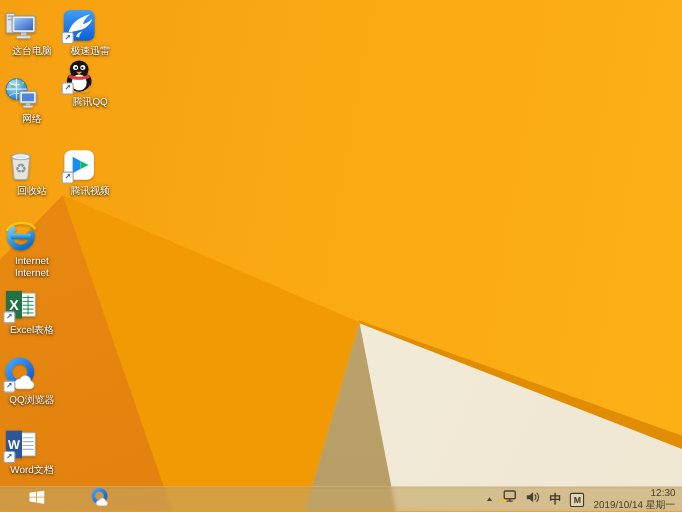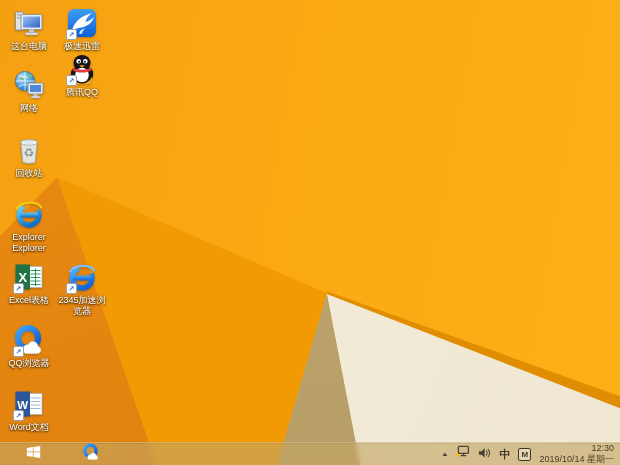--- a/index.html
+++ b/index.html
@@ -12,21 +12,21 @@
   .wp{position:absolute;inset:0;}
   .wp-layer{position:absolute;inset:0;}
   .wp-base{background:linear-gradient(100deg,#f5a011 0%,#faa913 45%,#fcb016 100%);}
   .wp-mid{background:#f29a04;clip-path:polygon(9.2% 38.1%,52.7% 63%,44.7% 100%,25.3% 100%);}
   .wp-wedge{background:linear-gradient(160deg,#ea8c12,#df7f0e);clip-path:polygon(9.2% 38.1%,0% 50.8%,0% 100%,25.3% 100%);}
   .wp-edge{background:#e18d02;clip-path:polygon(52.6% 62.6%,100% 85.2%,100% 88.8%,53.2% 64.9%);}
   .wp-cream{background:linear-gradient(115deg,#f5efdf,#efe7d2);clip-path:polygon(52.7% 63.2%,100% 87.8%,100% 100%,58% 100%);}
   .wp-tan{background:linear-gradient(180deg,#c2a873,#b79d66);clip-path:polygon(52.7% 63.1%,58.1% 100%,44.7% 100%);}
   
   .desktop{position:absolute;left:0;top:0;right:0;bottom:22px;z-index:2;}
-  .dicon{position:absolute;width:52px;display:flex;flex-direction:column;align-items:center;cursor:default;}
+  .dicon{position:absolute;width:52px;display:flex;flex-direction:column;cursor:default;}
   .dicon .art{position:relative;width:32px;height:32px;}
   .dicon .art svg{width:32px;height:32px;display:block;filter:drop-shadow(0 1px 1px rgba(0,0,0,.25));}
   .dlabel{
     margin-top:2px;font-size:9px;line-height:1.2;color:#fff;text-align:center;
     text-shadow:0 1px 2px rgba(0,0,0,.85),0 0 3px rgba(0,0,0,.5);
     max-width:52px;word-break:break-word;
   }
   .sc{
     position:absolute;left:0;bottom:-1px;width:9px;height:9px;background:#fff;
     border:0.5px solid #9aa2ab;border-radius:2px;color:#1b5cd6;font-size:7px;
@@ -151,68 +151,60 @@
       <div class="art">
         <svg viewBox="0 0 32 32">
           <path d="M8 8.5 L24 8.5 L22.2 28 C22.2 29.6 9.8 29.6 9.8 28 Z" fill="#eef3f7" fill-opacity=".88" stroke="#9fb0bd"></path>
           <ellipse cx="16" cy="8.5" rx="8.2" ry="2.7" fill="#f7fafc" stroke="#9fb0bd"></ellipse>
           <ellipse cx="16" cy="8.5" rx="5" ry="1.4" fill="#dfe8ee"></ellipse>
           <text x="16" y="23" font-size="12" fill="#7d96a8" text-anchor="middle">♻</text>
         </svg>
       </div>
       <div class="dlabel">回收站</div>
     </div>
+    <div class="dicon" style="left: 56px; top: 134px;">
+      <div class="art">
+        <svg viewBox="0 0 32 32">
+          <rect x="2.5" y="2.5" width="27" height="27" rx="6.5" fill="#fff"></rect>
+          <path d="M10 8.5 V23.5 L17.2 19.6 V12.4 Z" fill="#1b8df0"></path>
+          <path d="M17.2 12.4 L24.6 16 L17.2 19.6 Z" fill="#06c05f"></path>
+        </svg>
+        <span class="sc">↗</span>
+      </div>
+      <div class="dlabel">腾讯视频</div>
+    </div>
     <div class="dicon" style="left: 3px; top: 198px;">
       <div class="art">
         <svg viewBox="0 0 32 32">
           <defs>
             <linearGradient id="gD" x1="0" y1="0" x2="0" y2="1">
               <stop offset="0" stop-color="#5fc8f5"></stop>
               <stop offset="1" stop-color="#1070c9"></stop>
             </linearGradient>
           </defs>
           <g transform="rotate(-28 16 17)">
             <circle cx="16" cy="17" r="10" fill="none" stroke="url(#gD)" stroke-width="5.2" stroke-dasharray="46 17"></circle>
           </g>
           <rect x="7" y="14.5" width="18" height="5" rx="1" fill="url(#gD)"></rect>
           <path d="M3.5 11 C8 3 24 2.5 28.5 9.5" stroke="#f9c513" stroke-width="2.4" fill="none" stroke-linecap="round"></path>
         </svg>
       </div>
-      <div class="dlabel">Explorer Explorer</div>
+      <div class="dlabel">Internet Internet</div>
     </div>
     <div class="dicon" style="left: 3px; top: 261px;">
       <div class="art">
         <svg viewBox="0 0 32 32">
           <rect x="15.5" y="5.5" width="13.5" height="21" fill="#fff" stroke="#b0b7ba" stroke-width=".8"></rect>
           <path d="M17.5 9.5 H27.5 M17.5 13 H27.5 M17.5 16.5 H27.5 M17.5 20 H27.5 M17.5 23.5 H27.5 M22.5 7.5 V25" stroke="#1f8a4d" stroke-width=".9"></path>
           <rect x="2.5" y="3.5" width="14.5" height="25" fill="#217346"></rect>
           <text x="9.8" y="20.5" font-size="13" font-weight="bold" fill="#fff" text-anchor="middle" font-family="Liberation Sans,sans-serif">X</text>
         </svg>
         <span class="sc">↗</span>
       </div>
       <div class="dlabel">Excel表格</div>
-    </div>
-    <div class="dicon" style="left: 56px; top: 261px;">
-      <div class="art">
-        <svg viewBox="0 0 32 32">
-          <defs>
-            <linearGradient id="gE" x1="0" y1="0" x2="0" y2="1">
-              <stop offset="0" stop-color="#4aa6f8"></stop>
-              <stop offset="1" stop-color="#1266d8"></stop>
-            </linearGradient>
-          </defs>
-          <g transform="rotate(-26 16 17)">
-            <circle cx="16" cy="17" r="10" fill="none" stroke="url(#gE)" stroke-width="5.4" stroke-dasharray="48 15"></circle>
-          </g>
-          <rect x="6.8" y="14.5" width="18.4" height="5" rx="1" fill="url(#gE)"></rect>
-          <path d="M4 10.5 C8.5 3.5 23.5 3 28 9.5" stroke="#7cc0ff" stroke-width="2.2" fill="none" stroke-linecap="round"></path>
-        </svg>
-        <span class="sc">↗</span>
-      </div>
-      <div class="dlabel">2345加速浏览器</div>
     </div>
     <div class="dicon" style="left: 3px; top: 324px;">
       <div class="art">
         <svg viewBox="0 0 32 32">
           <defs>
             <linearGradient id="gF" x1="0" y1="0" x2="1" y2="1">
               <stop offset="0" stop-color="#3fa5ff"></stop>
               <stop offset="1" stop-color="#0e57c9"></stop>
             </linearGradient>
           </defs>

